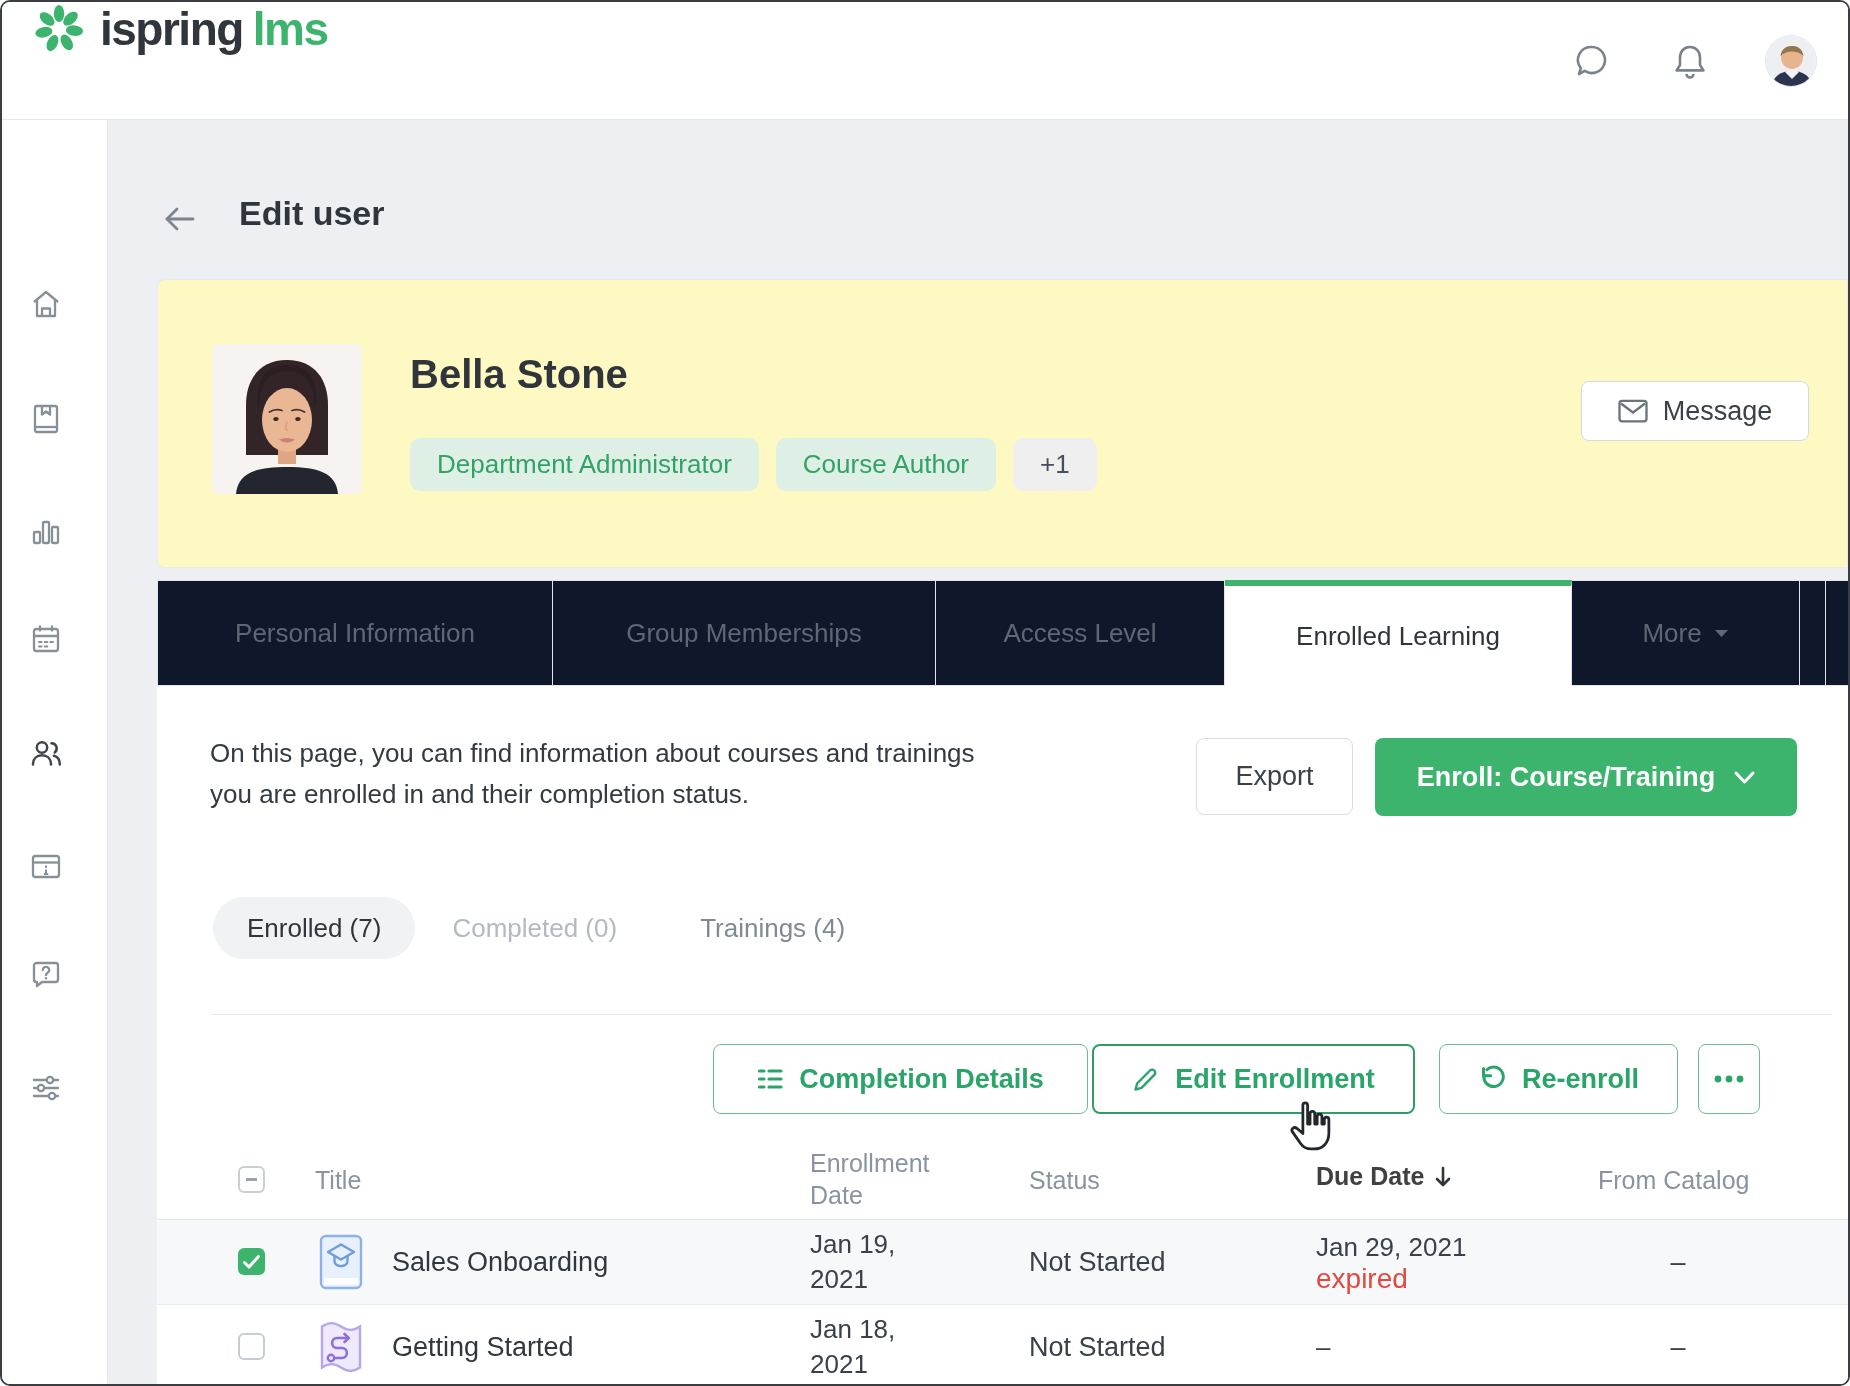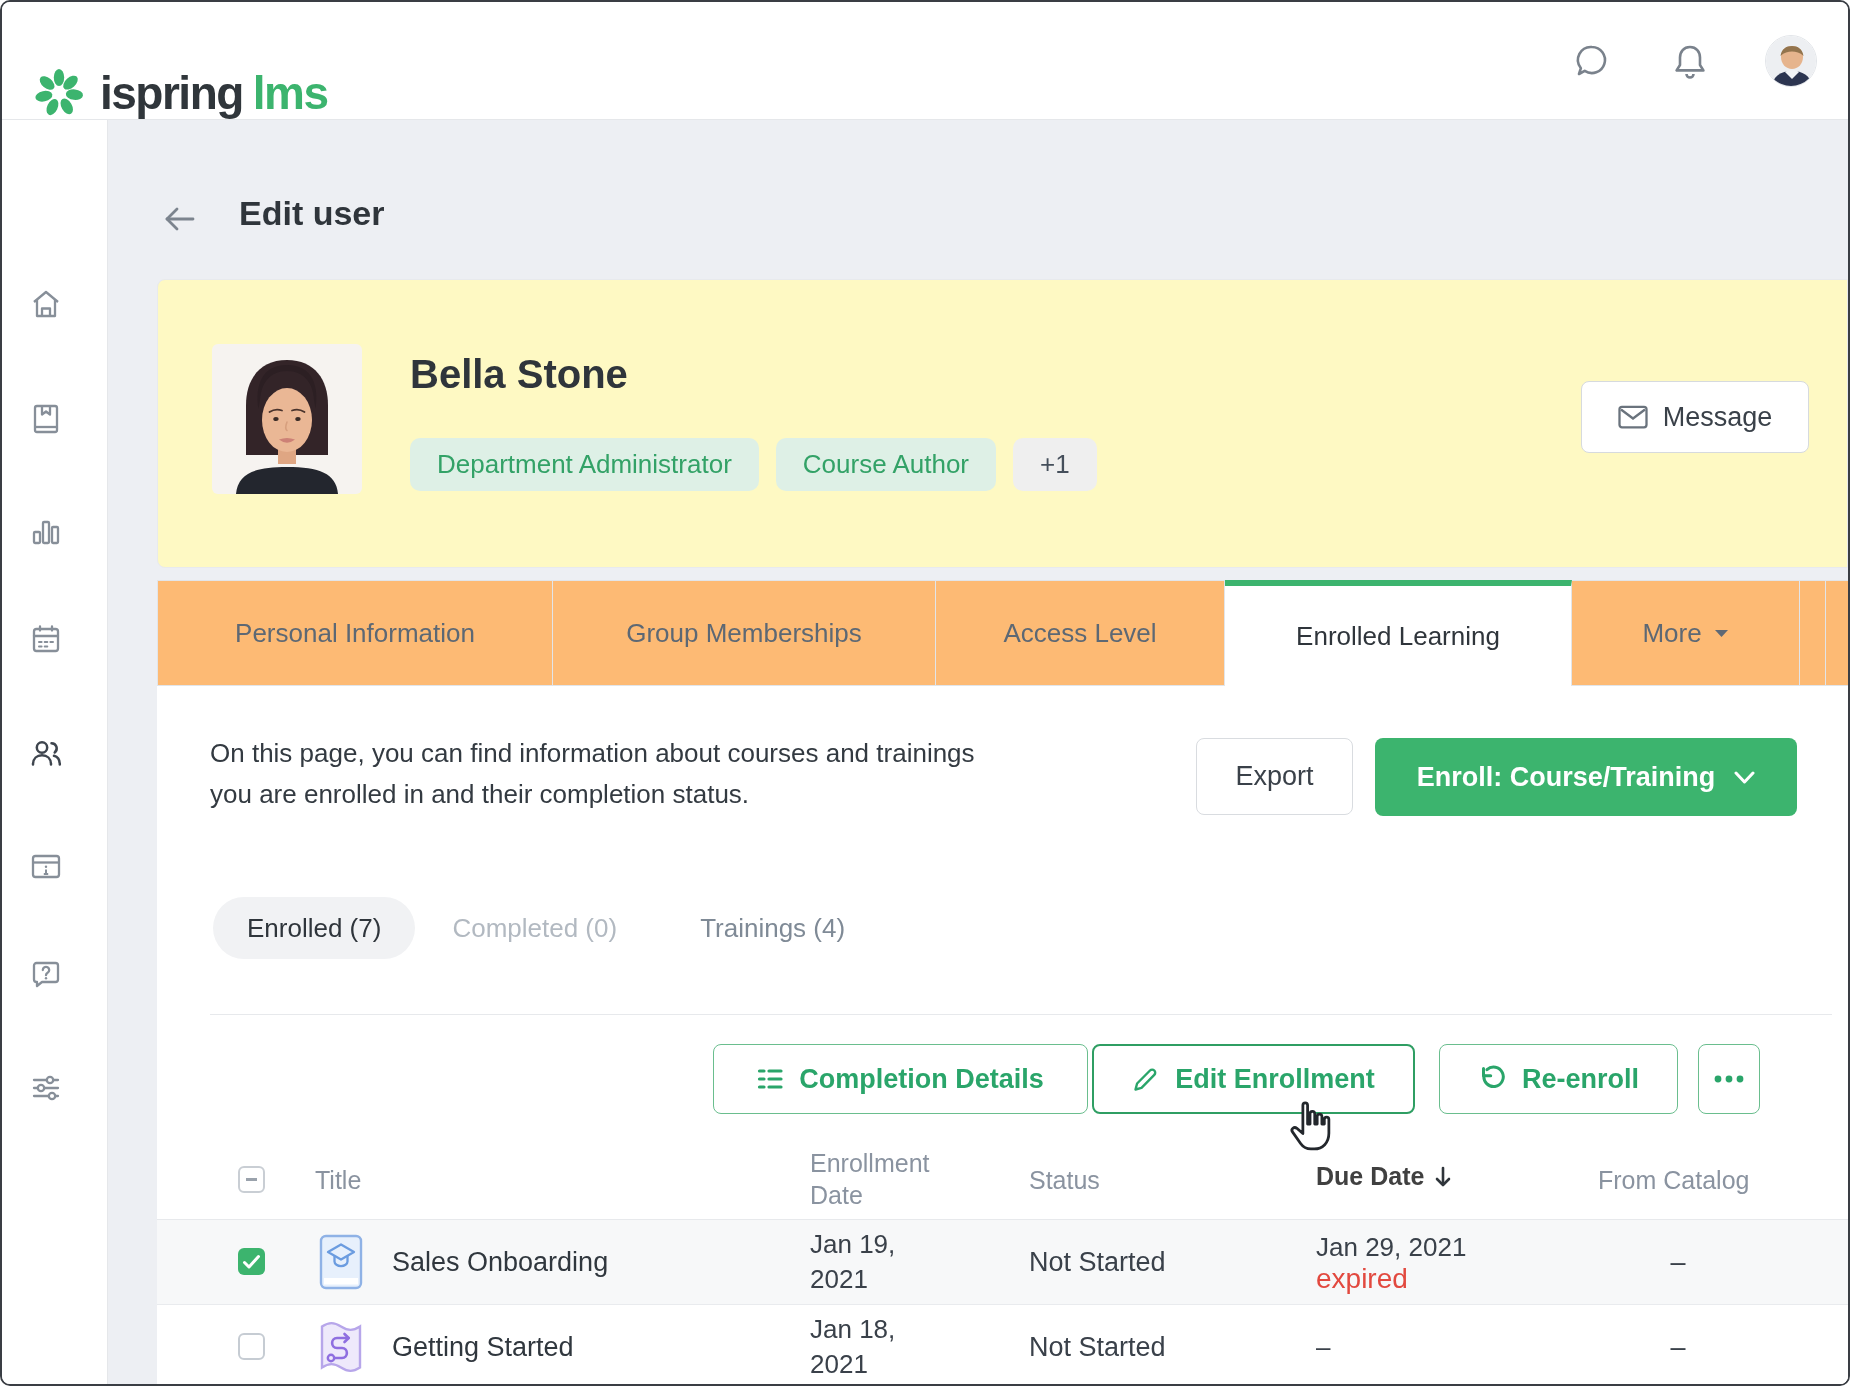--- a/index.html
+++ b/index.html
@@ -3,21 +3,21 @@
 <meta charset="utf-8">
 <style>
   * { margin:0; padding:0; box-sizing:border-box; }
   body { background:#fff; font-family:"Liberation Sans", sans-serif; }
   .frame { position:relative; width:1850px; height:1386px; border:2px solid #3a3e44;
            border-radius:10px; overflow:hidden; background:#edeff3; }
 
   
   .topbar { position:absolute; left:0; top:0; right:0; height:118px; background:#fff;
             border-bottom:1px solid #e5e7ea; z-index:6; }
-  .logo { position:absolute; left:30px; top:0; height:118px; display:flex; align-items:flex-end; gap:14px; }
+  .logo { position:absolute; left:30px; top:0; height:118px; display:flex; align-items:flex-start; gap:14px; }
   .logo-text { font-size:46px; font-weight:700; letter-spacing:-1.5px; color:#30363b; }
   .logo-text .lms { color:#3cb46e; font-weight:700; margin-left:10px; }
   .top-ico { position:absolute; top:39px; width:40px; height:40px; cursor:pointer; }
   .avatar-sm { position:absolute; left:1763px; top:33px; width:52px; height:52px; border-radius:50%;
                overflow:hidden; border:1px solid #e2e5e9; cursor:pointer; }
 
   
   .side { position:absolute; left:0; top:118px; bottom:0; width:106px; background:#fff;
           border-right:1px solid #e5e7ea; z-index:5; }
   .side-item { position:absolute; left:27px; width:34px; height:34px; cursor:pointer; }
@@ -28,28 +28,28 @@
 
   
   .card { position:absolute; left:155px; top:277px; right:0; height:289px; background:#fef9c3;
           border:1px solid #e8eaed; border-radius:8px 0 0 8px; }
   .bigavatar { position:absolute; left:54px; top:64px; width:150px; height:150px; border-radius:6px; overflow:hidden; }
   .uname { position:absolute; left:252px; top:72px; font-size:40px; font-weight:700; color:#2f353b; }
   .badges { position:absolute; left:252px; top:158px; display:flex; gap:17px; }
   .badge { height:53px; line-height:53px; padding:0 27px; border-radius:10px; font-size:26px;
            background:#def0e6; color:#33a267; }
   .badge.gray { background:#efefef; color:#454f5b; }
-  .msg-btn { position:absolute; left:1423px; top:101px; width:228px; height:72px; border:1px solid #d6dade;
+  .msg-btn { position:absolute; left:1423px; top:101px; width:228px; height:60px; border:1px solid #d6dade;
              border-radius:8px; background:#fff; display:flex; align-items:center; justify-content:center;
              gap:15px; font-size:27px; color:#3a4149; cursor:pointer; }
 
   
   .tabs { position:absolute; left:155px; top:578px; right:0; height:106px; display:flex; }
   .tab { height:106px; display:flex; align-items:center; justify-content:center; gap:12px;
-         background:#fdba74; border-top:1px solid #e2e5e9; border-bottom:1px solid #e2e5e9;
+         background:#0f172a; border-top:1px solid #e2e5e9; border-bottom:1px solid #e2e5e9;
          border-right:1px solid #e2e5e9; color:#5d6874; font-size:26px; cursor:pointer; }
   .tab:first-child { border-left:1px solid #e2e5e9; }
   .tab.active { background:#fff; border-top:6px solid #3cb46e; border-bottom:none; color:#2f353b; }
 
   
   .panel { position:absolute; left:155px; top:684px; right:0; bottom:0; background:#fff; }
   .desc { position:absolute; left:53px; top:47px; width:800px; font-size:26px; line-height:41px; color:#333a41; }
   .export-btn { position:absolute; left:1039px; top:52px; width:157px; height:77px; border:1px solid #d9dce0;
                 border-radius:8px; background:#fff; font-size:27px; color:#3a4149; display:flex;
                 align-items:center; justify-content:center; cursor:pointer; }

